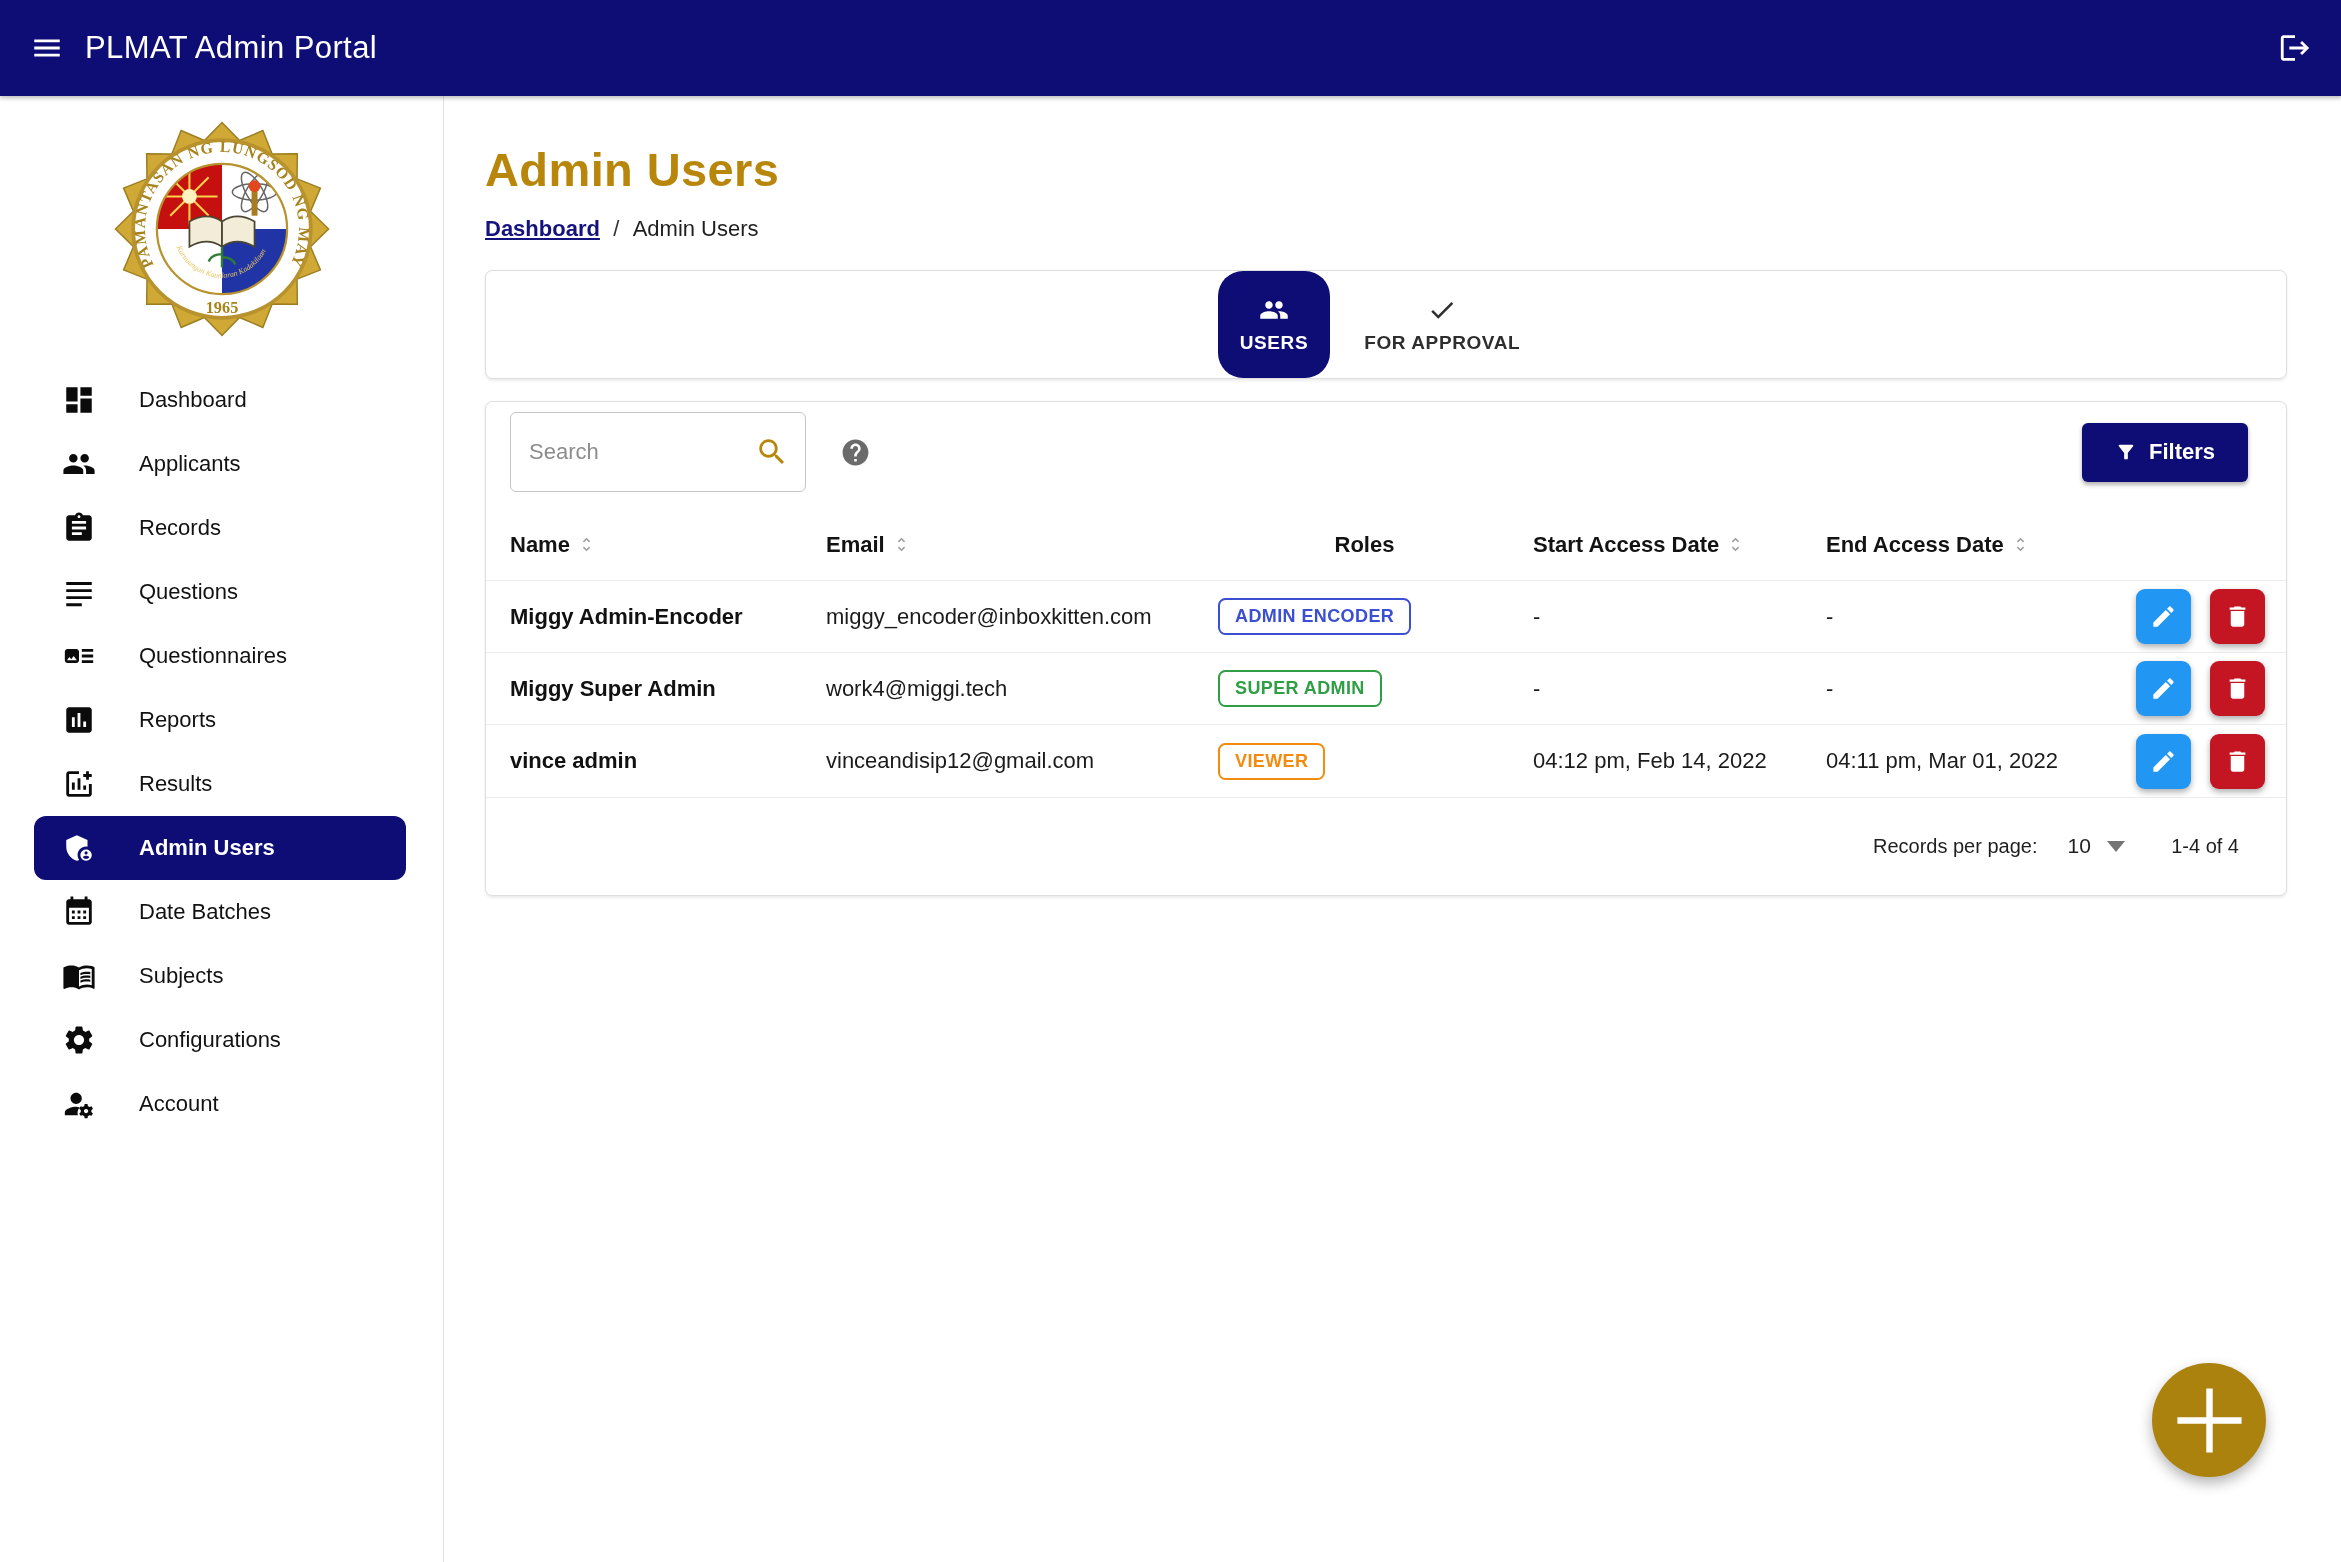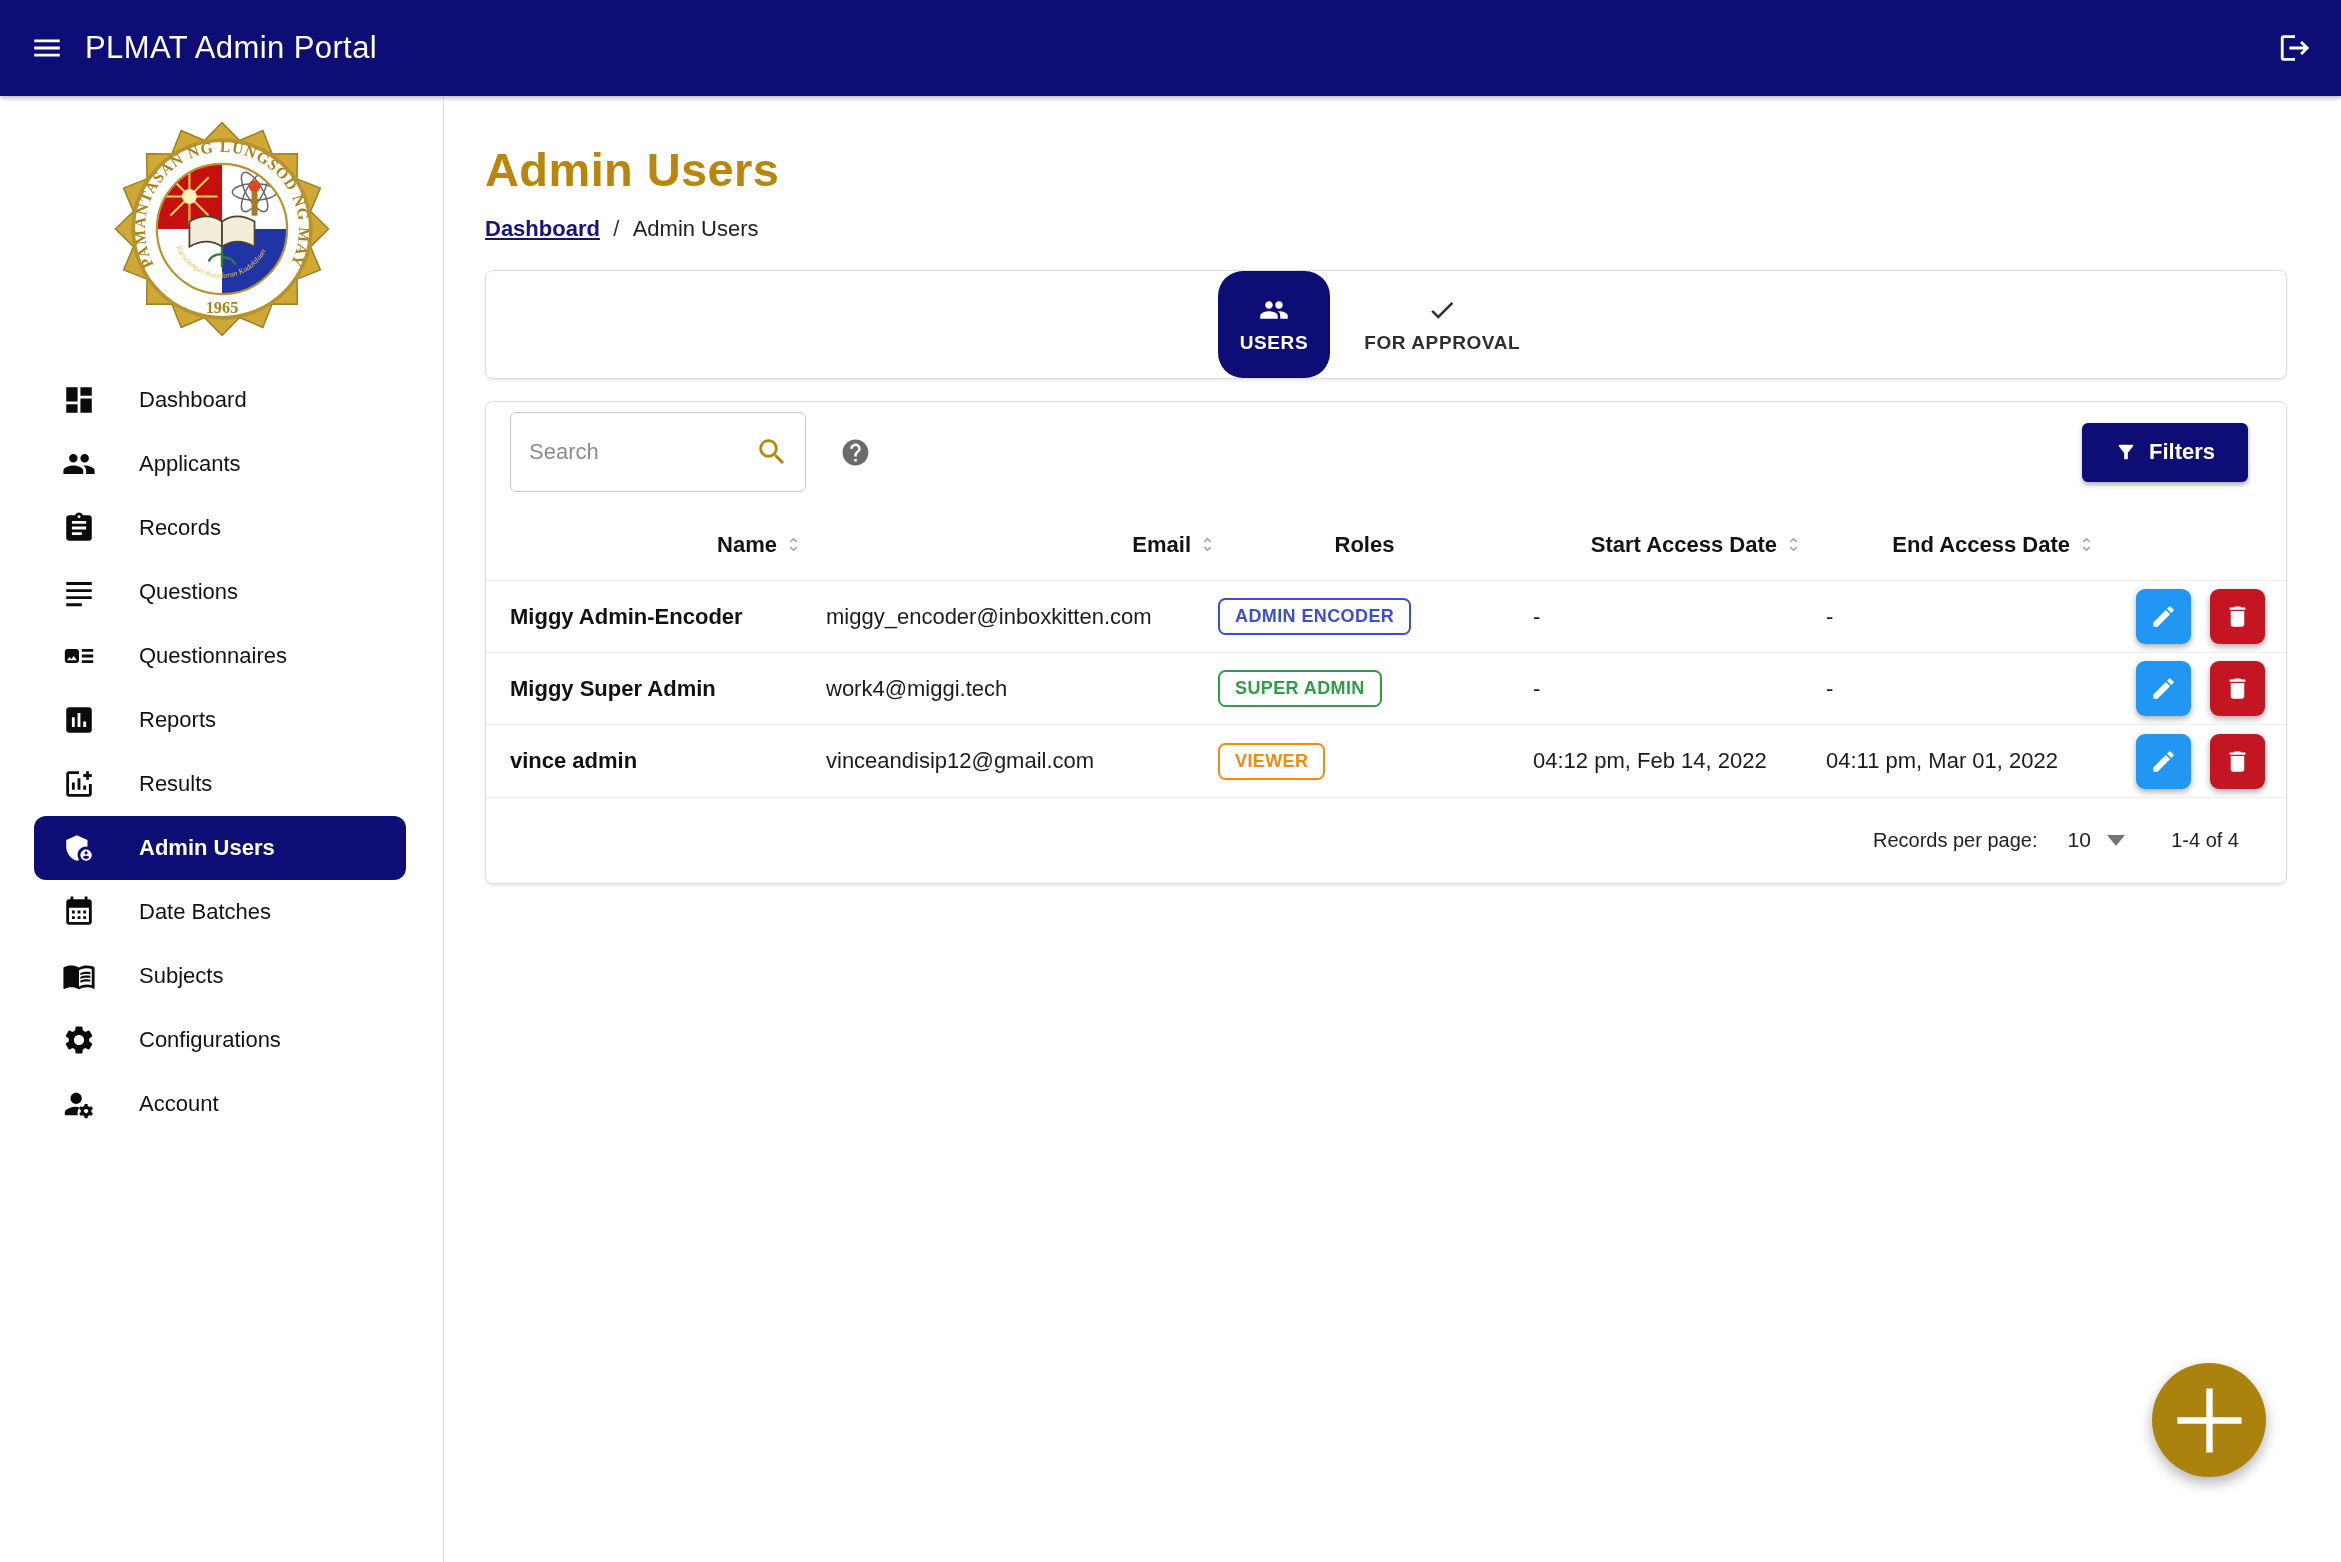--- a/index.html
+++ b/index.html
@@ -52,39 +52,39 @@
   .search-icon { width:34px; height:34px; color:#B8860B; flex:none; display:inline-flex; }
   .help-btn { width:31px; height:31px; color:#6b6b6b; margin-left:34px; display:inline-flex; }
   .filters-btn { margin-left:auto; height:59px; padding:0 33px; background:#0E0D76; color:#fff;
     border-radius:6px; font-size:22px; font-weight:700; display:inline-flex; align-items:center; gap:12px;
     box-shadow:0 2.2px 4.4px rgba(0,0,0,.3); }
   .filters-btn .f-icon { width:22px; height:22px; display:inline-flex; }
 
   table { width:100%; border-collapse:collapse; table-layout:fixed; margin-top:6px; }
   col.c-name{width:318px} col.c-email{width:414px} col.c-roles{width:293px}
   col.c-start{width:293px} col.c-end{width:293px} col.c-actions{width:auto}
-  th { text-align:right; font-size:22px; font-weight:700; color:#131313; padding:34px 0 22px; }
+  th { text-align:left; font-size:22px; font-weight:700; color:#131313; padding:34px 0 22px; }
   th.h-name { padding-left:24px; }
   th.h-email, th.h-start, th.h-end { padding-left:22px; }
   th.h-roles { text-align:center; }
   .sort-ic { width:21px; height:21px; color:#9e9e9e; vertical-align:-3px; margin-left:6px; display:inline-block; }
   td { border-top:1.5px solid #ececec; height:72px; font-size:22px; color:#1b1b1b; vertical-align:middle; }
   td.td-name { padding-left:24px; font-weight:700; color:#111; }
   td.td-email, td.td-start, td.td-end { padding-left:22px; }
   td.td-role { }
   .badge { display:inline-block; border:2.2px solid currentColor; border-radius:7.4px;
     padding:6px 15px; font-size:18px; font-weight:700; letter-spacing:0.4px; background:#fff; white-space:nowrap; }
   td.td-actions { text-align:right; padding-right:21px; white-space:nowrap; }
   .icon-btn { width:55px; height:55px; border-radius:9px; display:inline-flex; align-items:center;
     justify-content:center; color:#fff; box-shadow:0 3px 6px rgba(0,0,0,.32); vertical-align:middle; }
   .icon-btn svg { width:27px; height:27px; }
   .btn-edit { background:#2196F3; }
   .btn-delete { background:#C31622; margin-left:13.3px; }
 
-  .table-footer { border-top:1.5px solid #ececec; height:86px; display:flex; align-items:center;
+  .table-footer { border-top:1.5px solid #ececec; height:98px; display:flex; align-items:center;
     justify-content:flex-end; font-size:20px; color:#1f1f1f; padding-right:47px; }
   .pp-group { display:inline-flex; align-items:center; margin-left:30px; cursor:pointer; }
   .pp-value { font-size:21px; }
   .caret { width:0; height:0; border-left:9.6px solid transparent; border-right:9.6px solid transparent;
     border-top:11px solid #757575; margin-left:16.3px; }
   .range { margin-left:46px; }
 
   .fab { position:fixed; right:75px; bottom:85px; width:114px; height:114px; border-radius:50%;
     background:#AB820E; color:#fff; display:flex; align-items:center; justify-content:center;
     box-shadow:0 6px 13.3px rgba(0,0,0,.3); }

